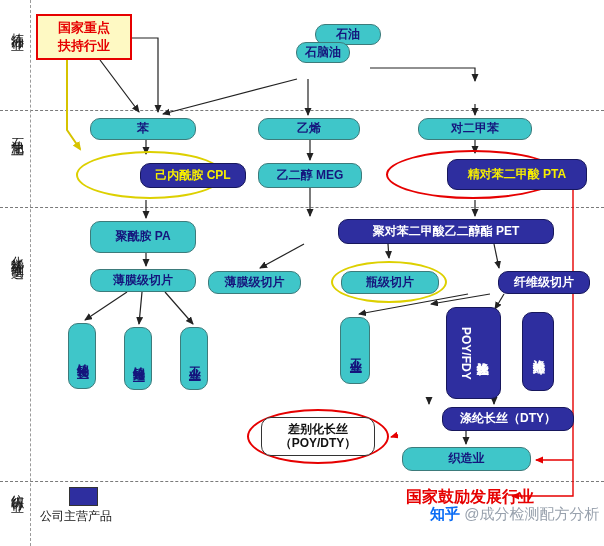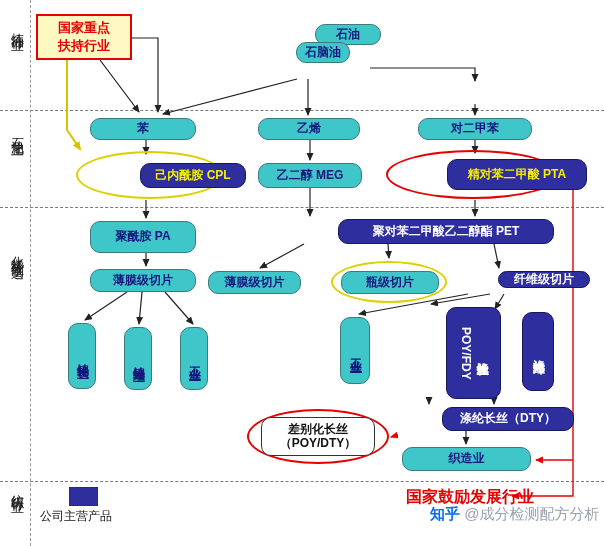--- a/index.html
+++ b/index.html
@@ -121,21 +121,21 @@
   <div class="ellipse ell-r" style="left:386px;top:150px;width:174px;height:49px"></div>
   <div class="box navy ytext" style="left:403px;top:159px;width:140px;height:31px">精对苯二甲酸 PTA</div>
 
   <div class="box teal" style="left:90px;top:221px;width:106px;height:32px">聚酰胺 PA</div>
   <div class="box navy" style="left:294px;top:219px;width:216px;height:25px">聚对苯二甲酸乙二醇酯 PET</div>
 
   <div class="box teal" style="left:90px;top:269px;width:106px;height:23px">薄膜级切片</div>
   <div class="box teal" style="left:208px;top:271px;width:93px;height:23px">薄膜级切片</div>
   <div class="ellipse ell-y" style="left:331px;top:261px;width:116px;height:42px"></div>
   <div class="box teal" style="left:341px;top:271px;width:98px;height:23px">瓶级切片</div>
-  <div class="box navy" style="left:454px;top:271px;width:92px;height:17px">纤维级切片</div>
+  <div class="box navy" style="left:454px;top:271px;width:92px;height:23px">纤维级切片</div>
 
   <div class="box teal vert" style="left:68px;top:323px;width:28px;height:66px">锦纶长丝</div>
   <div class="box teal vert" style="left:124px;top:327px;width:28px;height:63px">锦纶短丝</div>
   <div class="box teal vert" style="left:180px;top:327px;width:28px;height:63px">工业丝</div>
   <div class="box teal vert" style="left:340px;top:317px;width:30px;height:67px">工业丝</div>
 
   <div class="box navy" style="left:402px;top:307px;width:55px;height:92px;gap:3px">
     <span class="pf-col1">POY/FDY</span>
     <span class="pf-col2">涤纶长丝</span>
   </div>

